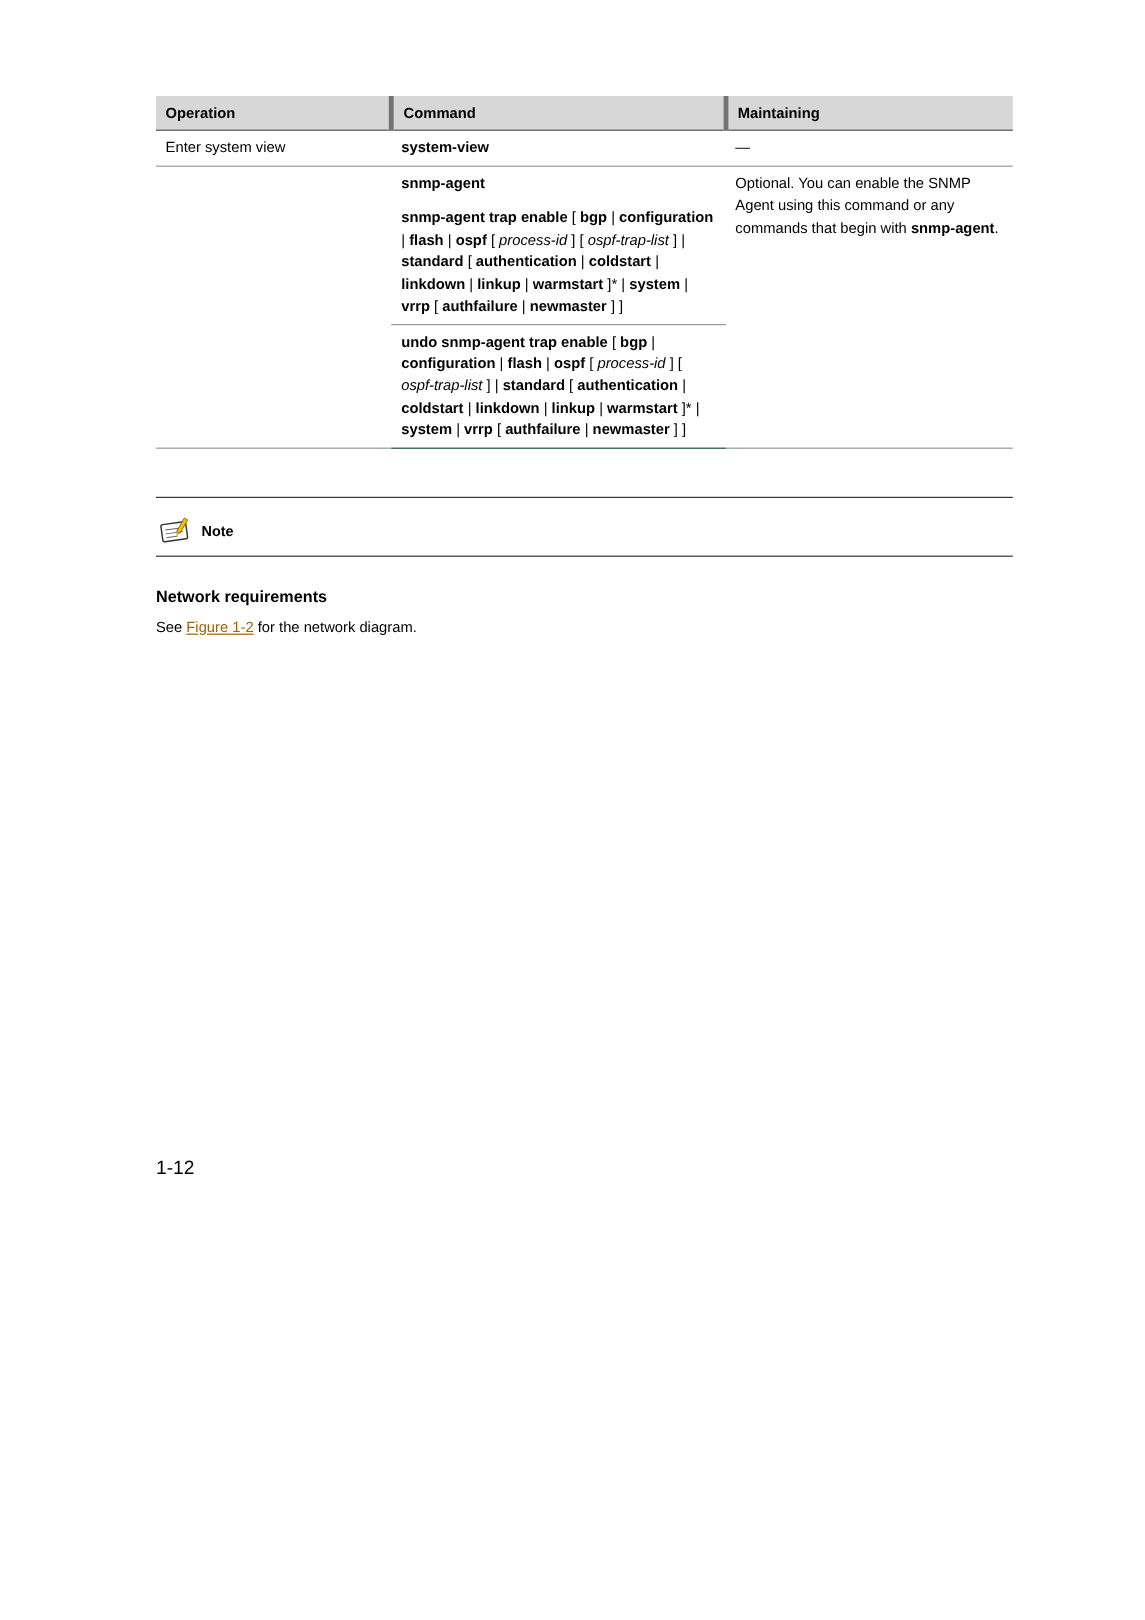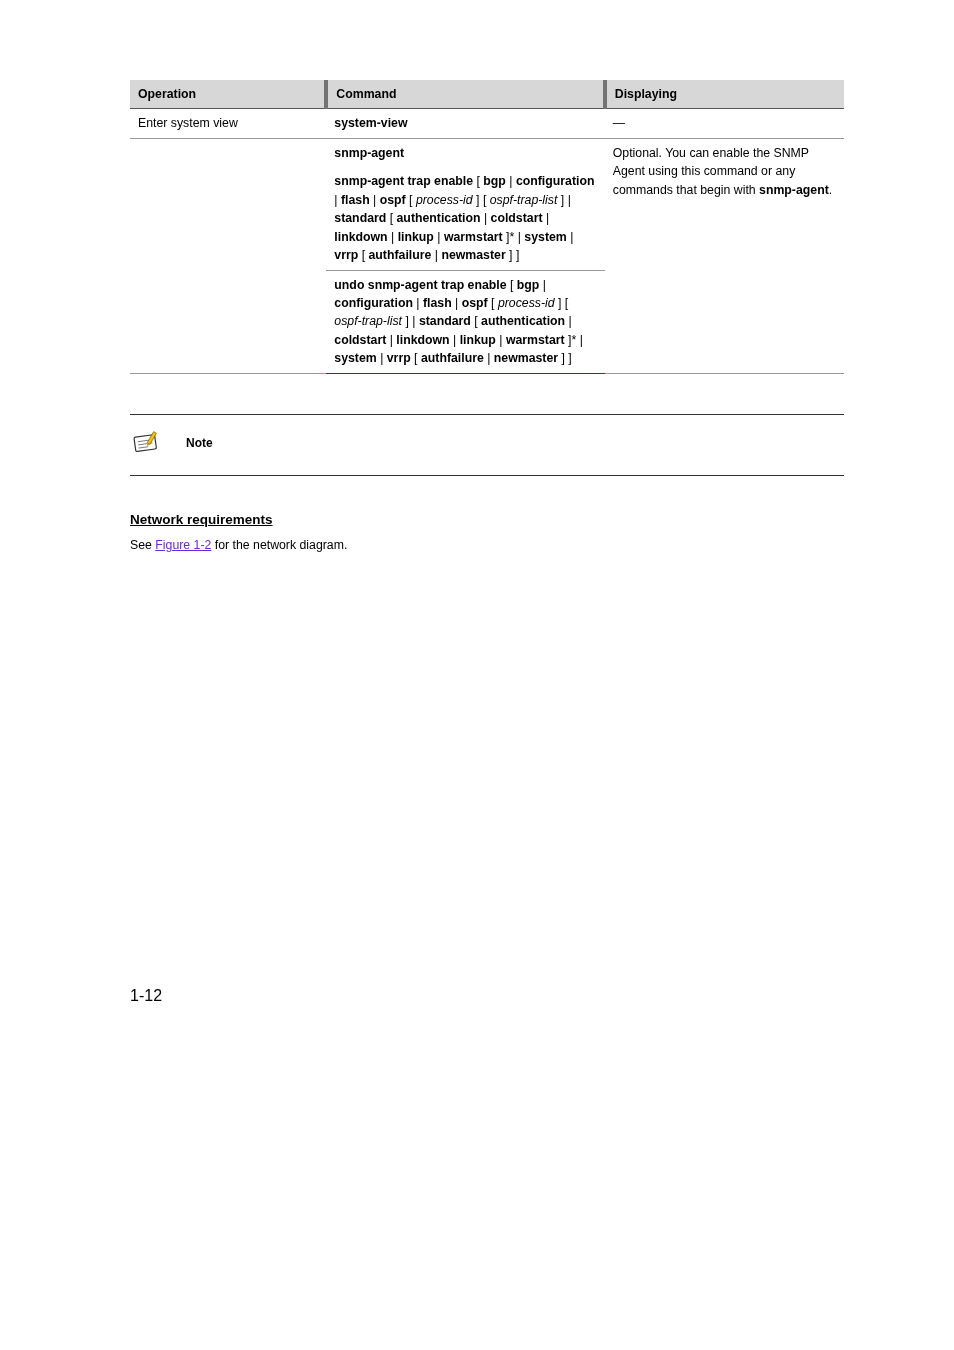--- a/index.html
+++ b/index.html
@@ -11,47 +11,47 @@
   table.cmd th,table.cmd td{padding:5px 8px;vertical-align:top;font-size:12.3px;text-align:left;}
   table.cmd thead th{background:#d7d7d7;font-weight:bold;border-bottom:1px solid #555;}
   table.cmd thead th.sep-r{border-right:4px solid #737373;}
   table.cmd td{border-bottom:1px solid #999;}
   table.cmd tr.last td{border-bottom:1px solid #14532d;}
   table.cmd td.noborder{border-bottom:none;}
   .bold{font-weight:bold;}
   .ital{font-style:italic;}
   .note-block{margin-top:40px;}
   .note-block hr{border:none;border-top:1px solid #333;margin:0;}
-  .note-head{display:flex;align-items:center;gap:24px;margin:16px 0 20px 0;}
+  .note-head{display:flex;align-items:center;gap:6px;margin:16px 0 8px 0;}
   .note-icon{width:32px;height:24px;}
   .note-label{font-weight:bold;font-size:12px;}
   .note-text{margin:2px 0 14px 0;}
   h2.sec{font-size:16px;font-weight:bold;margin:40px 0 10px 0;}
-  h3.subsec{font-size:13.5px;font-weight:bold;margin:34px 0 6px 0;text-decoration:underline;}
+  h3.subsec{font-size:13.5px;font-weight:bold;margin:24px 0 6px 0;}
   p{margin:6px 0;}
   ul.bul{list-style:disc;padding-left:24px;margin:6px 0;}
   ul.bul li{margin:2px 0;}
-  a.link{color:#6d28d9;text-decoration:underline;}
+  a.link{color:#a16207;text-decoration:underline;}
   .pagenum{text-align:left;margin-top:430px;font-size:16px;}
 </style>
 </head>
 <body>
 <div class="page">
 
 <table class="cmd">
   <colgroup>
         <col class="c1">
         <col class="c2">
         <col class="c3">
       </colgroup>
   <thead>
     <tr>
       <th class="sep-r">Operation</th>
       <th class="sep-r">Command</th>
-      <th>Displaying</th>
+      <th>Maintaining</th>
     </tr>
   </thead>
   <tbody>
     <tr>
       <td>Enter system view</td>
       <td><span class="bold">system-view</span></td>
       <td>—</td>
     </tr>
     <tr>
       <td rowspan="3"></td>

